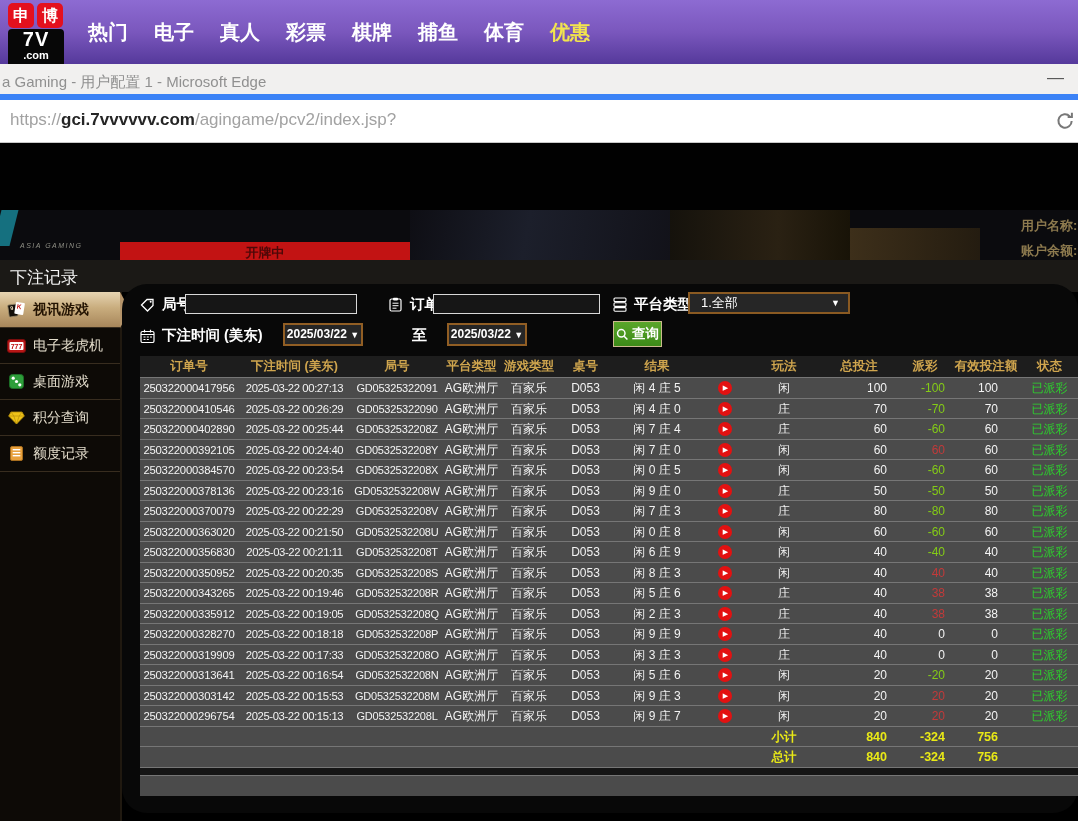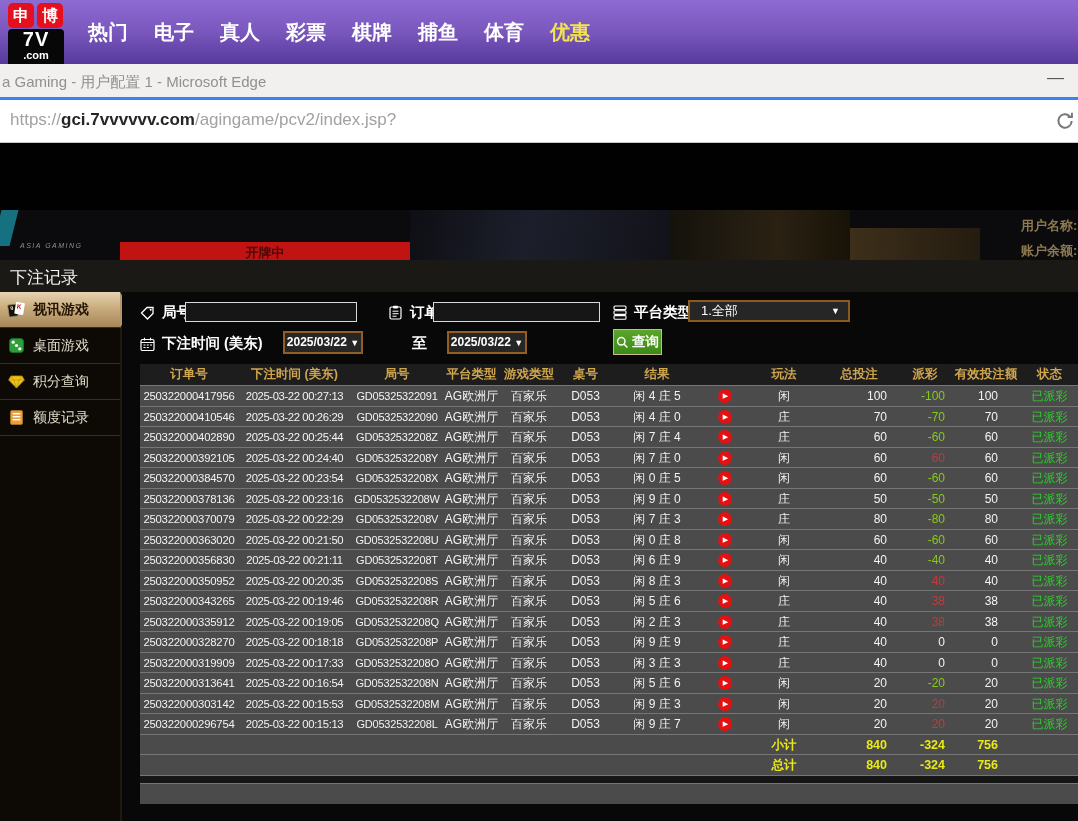--- a/index.html
+++ b/index.html
@@ -18,21 +18,21 @@
     font-weight:bold; font-size:20px; text-align:center; line-height:21px; letter-spacing:1px; }
   .logo-com { background:#070707; border-radius:0 0 4px 4px; color:#fff;
     font-weight:bold; font-size:11px; text-align:center; line-height:11px; padding-bottom:8px; }
   .nav-menu { position:absolute; left:88px; top:0; height:64px; display:flex;
     align-items:center; gap:26px; }
   .nav-item { color:#ffffff; font-size:20px; font-weight:bold; cursor:pointer; white-space:nowrap; }
   .nav-item.hl { color:#f2e44e; }
 
   
   .titlebar { position:absolute; top:64px; left:0; width:1078px; height:36px;
-    background:#f1f0ef; border-bottom:3px solid #3b82f6; }
+    background:#f1f0ef; border-bottom:6px solid #3b82f6; }
   .title-text { position:absolute; left:2px; top:9px; font-size:15px; color:#909090; }
   .min-btn { position:absolute; right:14px; top:4px; color:#555; font-size:17px; cursor:pointer; }
 
   
   .urlbar { position:absolute; top:100px; left:0; width:1078px; height:43px;
     background:#ffffff; border-bottom:1px solid #c9c9c9; }
   .url-text { position:absolute; left:10px; top:10px; font-size:17px; color:#a2a2a2; }
   .url-host { color:#252525; font-weight:bold; }
   .refresh { position:absolute; right:3px; top:11px; width:20px; height:20px; cursor:pointer; }
 
@@ -68,21 +68,21 @@
   .side-item { height:36px; display:flex; align-items:center; gap:7px; padding-left:7px;
     border-bottom:1px solid #382d1f; color:#e3dccb; font-size:14px; cursor:pointer;
     position:relative; white-space:nowrap; }
   .side-item.active { background:linear-gradient(180deg,#e6d4b2,#c9ad7e 45%,#a7865a);
     color:#241403; font-weight:bold; }
   .side-item.active::after { content:""; position:absolute; right:-10px; top:0;
     border-left:10px solid #b5946a; border-top:18px solid transparent; border-bottom:18px solid transparent; }
   .side-icon { display:inline-flex; width:19px; justify-content:center; }
 
   
-  .main { position:absolute; left:122px; top:292px; width:956px; height:529px; background:#080808; }
+  .main { position:absolute; left:122px; top:284px; width:956px; height:529px; background:#080808;border-radius:25px; }
   .f-label { position:absolute; color:#fff; font-weight:bold; font-size:14.5px;
     display:flex; align-items:center; gap:5px; white-space:nowrap; }
   .f-input { position:absolute; height:20px; background:#161616; border:1px solid #d8d8d8;
     color:#fff; font-size:12px; padding:0 4px; }
   #inp-round { left:63px; top:10px; width:172px; }
   #inp-order { left:311px; top:10px; width:167px; }
   .f-select { position:absolute; background:#262626; border:2px solid #8a5a22; color:#fff;
     font-size:13px; cursor:pointer; }
   #sel-platform { left:566px; top:8px; width:162px; height:22px; line-height:18px; padding-left:11px; }
   #sel-platform .arrow { position:absolute; right:8px; top:0; font-size:9px; line-height:18px; color:#fff; }
@@ -198,20 +198,30 @@
           <g transform="rotate(9 13 8)">
             <rect x="8" y="1.5" width="9" height="12" rx="1" fill="#fff"></rect>
             <text x="9.5" y="8" font-size="6.5" fill="#c01010" font-weight="bold">K</text>
           </g>
         </svg>
       </span>
       <span>视讯游戏</span>
     </div>
     <div class="side-item">
       <span class="side-icon">
+        <svg width="19" height="14" viewBox="0 0 19 14">
+          <rect x="0.5" y="0.5" width="18" height="13" rx="2.5" fill="#b81616" stroke="#7a0d0d"></rect>
+          <rect x="2.5" y="3" width="14" height="8" rx="1" fill="#fff"></rect>
+          <text x="9.5" y="9.5" font-size="7" fill="#c01010" font-weight="bold" text-anchor="middle">777</text>
+        </svg>
+      </span>
+      <span>电子老虎机</span>
+    </div>
+    <div class="side-item">
+      <span class="side-icon">
         <svg width="15" height="15" viewBox="0 0 15 15">
           <rect x="0.5" y="0.5" width="14" height="14" rx="3" fill="#2d9e3a" stroke="#1c6e26"></rect>
           <circle cx="4.2" cy="4.2" r="1.6" fill="#fff"></circle>
           <circle cx="7.5" cy="7.5" r="1.6" fill="#fff"></circle>
           <circle cx="10.8" cy="10.8" r="1.6" fill="#fff"></circle>
         </svg>
       </span>
       <span>桌面游戏</span>
     </div>
     <div class="side-item">

